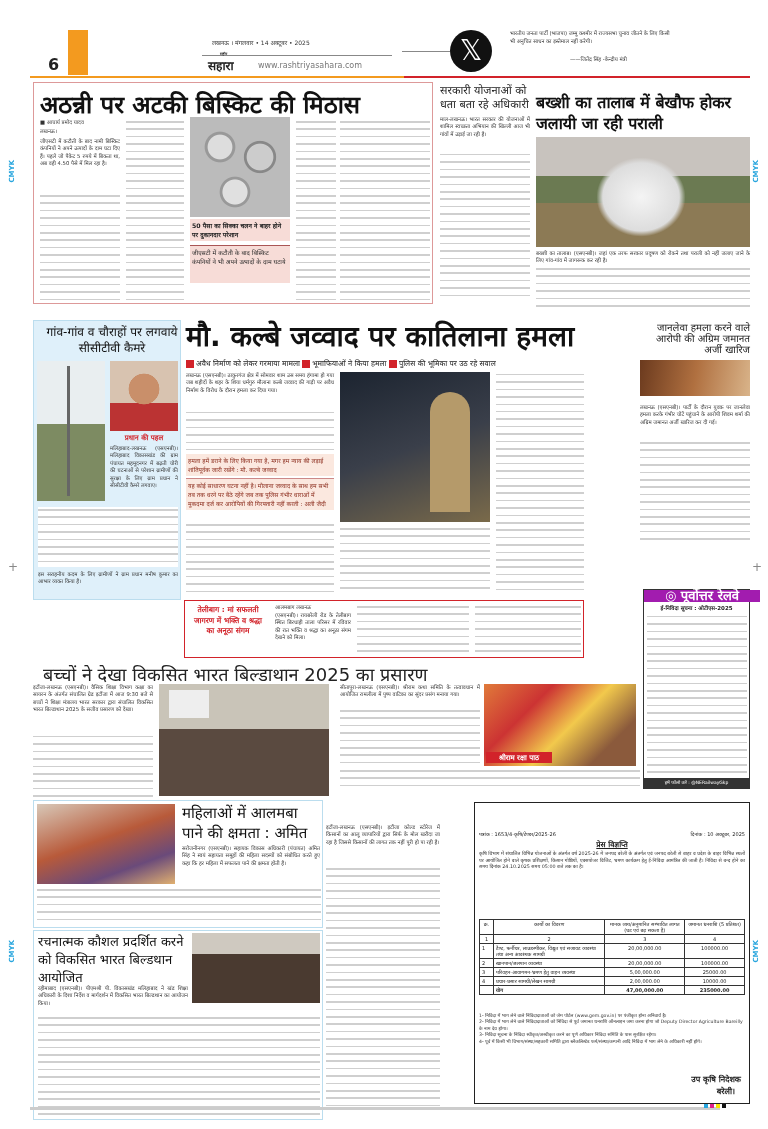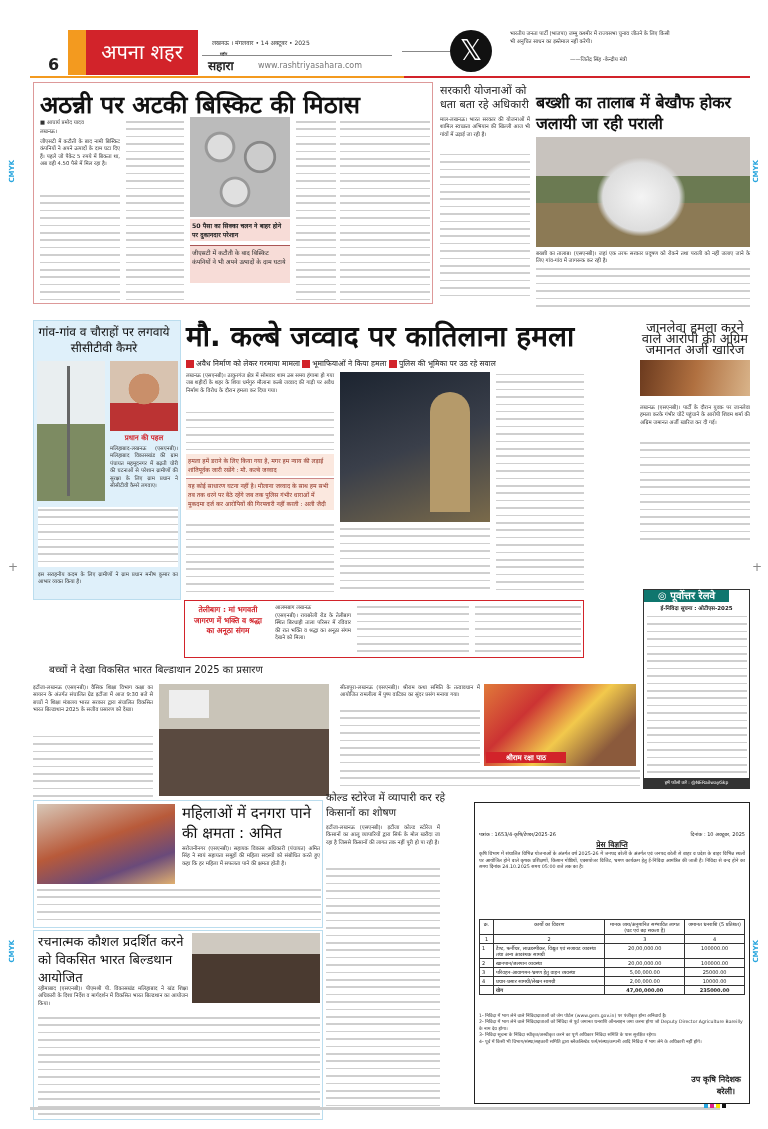--- a/index.html
+++ b/index.html
@@ -13,21 +13,20 @@
 .cmyk{font-size:7px;font-weight:bold;writing-mode:vertical-rl;transform:rotate(180deg)}
 table{border-collapse:collapse}
 td,th{border:1px solid #333;font-size:5px;padding:1px 2px;font-weight:normal;vertical-align:top}
 </style>
 </head>
 <body>
 
 <div class="abs" style="left:30px;top:25px;width:720px;height:55px">
   <div class="abs" style="left:18px;top:30px;font-size:16px;font-weight:bold">6</div>
   <div class="abs" style="left:38px;top:5px;width:20px;height:45px;background:#f39a1f"></div>
-  <div class="abs" style="left:56px;top:5px;width:112px;height:45px;background:#d2232a;color:#fff;font-size:20px;line-height:45px;text-align:center">अपना शहर</div>
   <div class="abs" style="left:182px;top:14px;font-size:6px;color:#333">लखनऊ । मंगलवार • 14 अक्टूबर • 2025</div>
   <div class="abs" style="left:172px;top:30px;width:190px;height:1px;background:#888"></div>
   <div class="abs" style="left:178px;top:32px;font-size:12px;font-weight:bold;color:#222">
     <span style="position:absolute;top:-6px;left:12px;font-size:3.5px">राष्ट्रीय</span>
     <span>सहारा</span>
   </div>
   <div class="abs" style="left:228px;top:36px;font-size:8px;color:#777">www.rashtriyasahara.com</div>
   <div class="abs" style="left:420px;top:5px;width:42px;height:42px;border-radius:50%;background:#111;color:#fff;font-size:28px;text-align:center;line-height:42px;font-family:'DejaVu Sans',sans-serif">𝕏</div>
   <div class="abs" style="left:372px;top:26px;width:48px;height:1px;background:#888"></div>
   <div class="abs" style="left:480px;top:4px;width:160px;font-size:5.3px;line-height:8px;color:#333">भारतीय जनता पार्टी (भाजपा) जम्मू कश्मीर में राज्यसभा चुनाव जीतने के लिए किसी भी अनुचित साधन का इस्तेमाल नहीं करेगी।</div>
@@ -58,21 +57,21 @@
 <div class="abs" style="left:536px;top:90px;width:254px;height:225px">
   <div class="abs hl" style="left:0;top:2px;width:214px;font-size:16px;line-height:21px">बख्शी का तालाब में बेखौफ होकर जलायी जा रही पराली</div>
   <div class="abs photo" style="left:0;top:47px;width:214px;height:110px;background:linear-gradient(#c8c3be 0 35%,#6b7a52 35% 60%,#8c7a55 60% 100%)">
     <div class="abs" style="left:60px;top:20px;width:90px;height:80px;border-radius:45%;background:radial-gradient(#f4f4f4,#ddd 60%,transparent 70%)"></div>
   </div>
   <div class="abs body-text" style="left:0;top:160px;width:214px">बख्शी का तालाब। (एसएनबी)। जहां एक तरफ सरकार प्रदूषण को रोकने तथा पराली को नहीं जलाए जाने के लिए गांव-गांव में जागरूक कर रही है।</div>
   <div class="abs filler" style="left:0;top:176px;width:214px;height:44px"></div>
 </div>
 
 <div class="abs" style="left:33px;top:320px;width:148px;height:280px;background:#dff0fa;border:1px solid #bde">
-  <div class="abs hl" style="left:0;top:3px;width:140px;font-size:12px;line-height:16px;font-weight:normal;text-align:center">गांव-गांव व चौराहों पर लगवाये सीसीटीवी कैमरे</div>
+  <div class="abs hl" style="left:8px;top:3px;width:140px;font-size:12px;line-height:16px;font-weight:normal;text-align:center">गांव-गांव व चौराहों पर लगवाये सीसीटीवी कैमरे</div>
   <div class="abs photo" style="left:3px;top:40px;width:68px;height:140px;background:linear-gradient(#e9eef0 0 45%,#7d8b62 45% 100%)">
     <div class="abs" style="left:30px;top:5px;width:3px;height:130px;background:#666"></div>
   </div>
   <div class="abs photo" style="left:76px;top:40px;width:68px;height:70px;background:radial-gradient(circle at 50% 40%,#c98f6a 0 28%,transparent 29%),linear-gradient(#d8c3b0 0 60%,#b33 60%)"></div>
   <div class="abs" style="left:76px;top:112px;width:68px;font-size:7px;color:#d2232a;font-weight:bold;text-align:center">प्रधान की पहल</div>
   <div class="abs body-text" style="left:76px;top:124px;width:68px">मलिहाबाद-लखनऊ (एसएनबी)। मलिहाबाद विकासखंड की ग्राम पंचायत महमूदनगर में बढ़ती चोरी की घटनाओं से परेशान ग्रामीणों की सुरक्षा के लिए ग्राम प्रधान ने सीसीटीवी कैमरे लगवाए।</div>
   <div class="abs filler" style="left:4px;top:186px;width:140px;height:60px;background-color:transparent"></div>
   <div class="abs body-text" style="left:4px;top:250px;width:140px">इस सराहनीय कदम के लिए ग्रामीणों ने ग्राम प्रधान मनीष कुमार का आभार व्यक्त किया है।</div>
 </div>
 
@@ -89,76 +88,75 @@
   <div class="abs" style="left:0;top:158px;width:148px;font-size:6px;line-height:9px;color:#8a2a1a;background:#fbe8df;padding:2px;border-top:1px solid #c88">यह कोई साधारण घटना नहीं है। मौलाना जव्वाद के साथ हम सभी तब तक धरने पर बैठे रहेंगे जब तक पुलिस गंभीर धाराओं में मुकदमा दर्ज कर आरोपियों की गिरफ्तारी नहीं करती : अली जैदी</div>
   <div class="abs filler" style="left:0;top:202px;width:148px;height:72px"></div>
   <div class="abs photo" style="left:154px;top:52px;width:150px;height:150px;background:linear-gradient(160deg,#1c2430,#3a3f4a 50%,#7a6a4a)">
     <div class="abs" style="left:90px;top:20px;width:40px;height:120px;border-radius:20px 20px 0 0;background:#b59a6a"></div>
   </div>
   <div class="abs filler" style="left:154px;top:206px;width:150px;height:68px"></div>
   <div class="abs filler" style="left:310px;top:52px;width:88px;height:222px"></div>
 </div>
 
 <div class="abs" style="left:640px;top:320px;width:110px;height:230px">
-  <div class="abs" style="left:0;top:2px;width:110px;font-size:13px;line-height:11px;text-align:center">जानलेवा हमला करने वाले आरोपी की अग्रिम जमानत अर्जी खारिज</div>
+  <div class="abs" style="left:0;top:2px;width:110px;font-size:10px;line-height:11px;text-align:right">जानलेवा हमला करने वाले आरोपी की अग्रिम जमानत अर्जी खारिज</div>
   <div class="abs photo" style="left:0;top:40px;width:110px;height:36px;background:linear-gradient(100deg,#6b3a1e,#b07040 50%,#d9b48a)"></div>
   <div class="abs body-text" style="left:0;top:84px;width:110px">लखनऊ (एसएनबी)। पार्टी के दौरान युवक पर जानलेवा हमला करके गंभीर चोटें पहुंचाने के आरोपी शिवम शर्मा की अग्रिम जमानत अर्जी खारिज कर दी गई।</div>
   <div class="abs filler" style="left:0;top:120px;width:110px;height:100px"></div>
 </div>
 
 <div class="abs" style="left:643px;top:589px;width:107px;height:200px;border:1px solid #333">
-  <div class="abs" style="left:0;top:0;width:85px;height:12px;background:#0f766e;color:#fff;font-size:10px;font-weight:bold;text-align:center;line-height:12px">
+  <div class="abs" style="left:0;top:0;width:116px;height:12px;background:#a21caf;color:#fff;font-size:13px;font-weight:bold;text-align:center;line-height:12px">
     <span>◎ </span><span>पूर्वोत्तर रेलवे</span>
   </div>
   <div class="abs" style="left:2px;top:14px;width:101px;font-size:5.5px;font-weight:bold;text-align:center">ई-निविदा सूचना : ओटीएस-2025</div>
   <div class="abs filler" style="left:3px;top:24px;width:100px;height:160px"></div>
   <div class="abs" style="left:0;top:188px;width:105px;height:10px;background:#333;color:#fff;font-size:4.5px;text-align:center;line-height:10px">हमें फॉलो करें : @NERailwayGkp</div>
 </div>
 
 <div class="abs" style="left:184px;top:600px;width:400px;height:58px;border:1px solid #d2232a">
-  <div class="abs" style="left:4px;top:4px;width:78px;font-size:7.5px;line-height:10.5px;color:#d2232a;font-weight:bold;text-align:center">तेलीबाग : मां भगवती जागरण में भक्ति व श्रद्धा का अनूठा संगम</div>
+  <div class="abs" style="left:4px;top:4px;width:78px;font-size:7.5px;line-height:10.5px;color:#d2232a;font-weight:bold;text-align:center">तेलीबाग : मां सफलती जागरण में भक्ति व श्रद्धा का अनूठा संगम</div>
   <div class="abs body-text" style="left:90px;top:3px">आलमबाग लखनऊ</div>
   <div class="abs body-text" style="left:90px;top:11px;width:76px">(एसएनबी)। रायबरेली रोड के तेलीबाग स्थित बिरधाही ताला परिसर में रविवार की रात भक्ति व श्रद्धा का अनूठा संगम देखने को मिला।</div>
   <div class="abs filler" style="left:172px;top:3px;width:112px;height:50px"></div>
   <div class="abs filler" style="left:290px;top:3px;width:106px;height:50px"></div>
 </div>
 
 <div class="abs" style="left:33px;top:662px;width:300px;height:140px">
-  <div class="abs" style="left:16px;top:0;font-size:10px;white-space:nowrap">बच्चों ने देखा विकसित भारत बिल्डाथान 2025 का प्रसारण</div>
+  <div class="abs" style="left:10px;top:0;font-size:18px;white-space:nowrap">बच्चों ने देखा विकसित भारत बिल्डाथान 2025 का प्रसारण</div>
   <div class="abs body-text" style="left:0;top:22px;width:120px">इटौंजा-लखनऊ (एसएनबी)। वैसिक शिक्षा विभाग कक्षा का सायरन के अंतर्गत संचालित ग्रेड इटौंजा में आज 9:30 बजे से बच्चों ने शिक्षा मंत्रालय भारत सरकार द्वारा संचालित विकसित भारत बिल्डाथान 2025 के सजीव प्रसारण को देखा।</div>
   <div class="abs filler" style="left:0;top:72px;width:120px;height:68px"></div>
   <div class="abs photo" style="left:126px;top:22px;width:170px;height:112px;background:linear-gradient(#c9c4b8 0 40%,#5a4a40 40% 100%)">
     <div class="abs" style="left:10px;top:6px;width:40px;height:28px;background:#eee"></div>
   </div>
 </div>
 
 <div class="abs" style="left:338px;top:662px;width:412px;height:125px">
   <div class="abs body-text" style="left:2px;top:22px;width:140px">सीतापुरा-लखनऊ (एसएनबी)। श्रीराम कथा समिति के तत्वावधान में आयोजित रामलीला में पुष्प वाटिका का सुंदर प्रसंग मनाया गया।</div>
   <div class="abs filler" style="left:2px;top:46px;width:140px;height:56px"></div>
   <div class="abs photo" style="left:146px;top:22px;width:152px;height:82px;background:linear-gradient(135deg,#e07a3a,#c33 30%,#f2c94c 55%,#8b5a3c 80%)"></div>
-  <div class="abs" style="left:148px;top:90px;background:#d2232a;color:#fff;font-size:7px;font-weight:bold;padding:1px 20px">श्रीराम रक्षा पाठ</div>
+  <div class="abs" style="left:148px;top:90px;background:#d2232a;color:#fff;font-size:7px;font-weight:bold;padding:1px 13px">श्रीराम रक्षा पाठ</div>
   <div class="abs filler" style="left:2px;top:106px;width:300px;height:18px"></div>
 </div>
 
 <div class="abs" style="left:33px;top:800px;width:290px;height:128px;border:1px solid #bde;background:#fff">
   <div class="abs photo" style="left:3px;top:3px;width:138px;height:80px;background:linear-gradient(160deg,#d8c8b8,#b85a3a 45%,#6a4a7a 75%,#e0b070)"></div>
-  <div class="abs hl" style="left:148px;top:2px;width:138px;font-size:15px;line-height:20px;font-weight:normal">महिलाओं में दनगरा पाने की क्षमता : अमित</div>
+  <div class="abs hl" style="left:148px;top:2px;width:138px;font-size:15px;line-height:20px;font-weight:normal">महिलाओं में आलमबा पाने की क्षमता : अमित</div>
   <div class="abs body-text" style="left:148px;top:44px;width:138px">सरोजनीनगर (एसएनबी)। सहायक विकास अधिकारी (पंचायत) अमित सिंह ने स्वयं सहायता समूहों की महिला सदस्यों को संबोधित करते हुए कहा कि हर महिला में सफलता पाने की क्षमता होती है।</div>
   <div class="abs filler" style="left:3px;top:86px;width:284px;height:38px"></div>
 </div>
 
 <div class="abs" style="left:33px;top:930px;width:290px;height:190px;border:1px solid #bde">
   <div class="abs hl" style="left:4px;top:2px;width:150px;font-size:13px;line-height:18px;font-weight:normal">रचनात्मक कौशल प्रदर्शित करने को विकसित भारत बिल्डथान आयोजित</div>
   <div class="abs body-text" style="left:4px;top:54px;width:150px">रहीमाबाद (एसएनबी)। पीएमश्री पी. विकासखंड मलिहाबाद ने खंड शिक्षा अधिकारी के दिशा निर्देश व मार्गदर्शन में विकसित भारत बिल्डथान का आयोजन किया।</div>
   <div class="abs photo" style="left:158px;top:2px;width:128px;height:70px;background:linear-gradient(#cfc9c0 0 30%,#4a3a30 30% 100%)"></div>
   <div class="abs filler" style="left:4px;top:84px;width:282px;height:100px"></div>
 </div>
 
 <div class="abs" style="left:326px;top:790px;width:120px;height:330px">
-  <div class="abs" style="left:0;top:0;width:120px;font-size:10.5px;line-height:15px">कोल्ड स्टोरेज में व्यापारी कर रहे किसानों का शोषण</div>
   <div class="abs body-text" style="left:0;top:34px;width:114px">इटौंजा-लखनऊ (एसएनबी)। इटौंजा कोल्ड स्टोरेज में किसानों का आलू व्यापारियों द्वारा सिर्फ के मोल खरीदा जा रहा है जिससे किसानों की लागत तक नहीं पूरी हो पा रही है।</div>
   <div class="abs filler" style="left:0;top:76px;width:114px;height:240px"></div>
 </div>
 
 <div class="abs" style="left:474px;top:802px;width:276px;height:302px;border:1px solid #222">
   <div class="abs" style="left:4px;top:28px;font-size:5px">पत्रांक : 1653/4-कृषि/टेण्डर/2025-26</div>
   <div class="abs" style="right:4px;top:28px;font-size:5px">दिनांक : 10 अक्टूबर, 2025</div>
   <div class="abs" style="left:0;top:36px;width:274px;text-align:center;font-size:7.5px;font-weight:bold;text-decoration:underline">प्रेस विज्ञप्ति</div>
   <div class="abs body-text" style="left:4px;top:48px;width:266px;font-size:4.8px;line-height:6.6px">कृषि विभाग में संचालित विभिन्न योजनाओं के अंतर्गत वर्ष 2025-26 में जनपद बरेली के अंतर्गत एवं जनपद बरेली से बाहर व प्रदेश के बाहर विभिन्न स्थलों पर आयोजित होने वाले कृषक प्रशिक्षणों, किसान गोष्ठियों, एक्सपोजर विजिट, भ्रमण कार्यक्रम हेतु ई-निविदा आमंत्रित की जाती है। निविदा से बन्द होने का समय दिनांक 24.10.2025 समय 05:00 बजे तक का है।</div>
   <table class="abs" style="left:4px;top:116px;width:266px">

